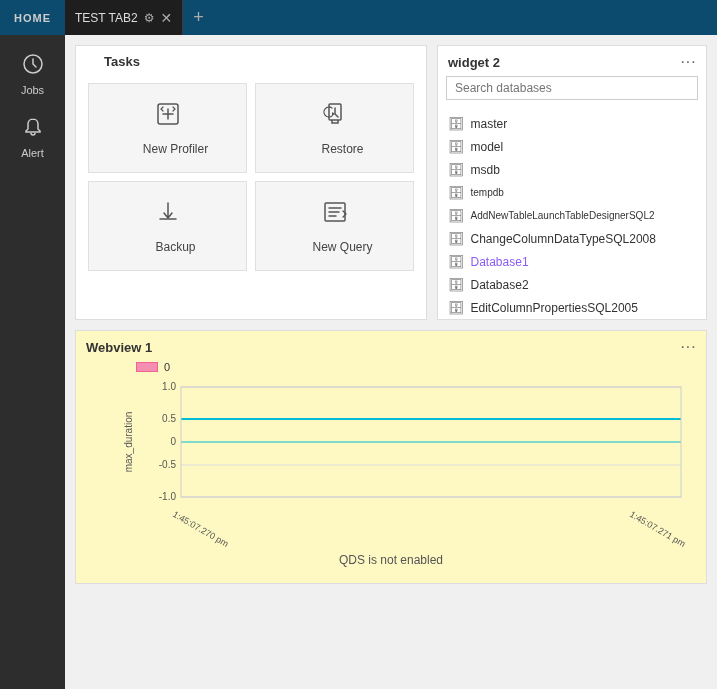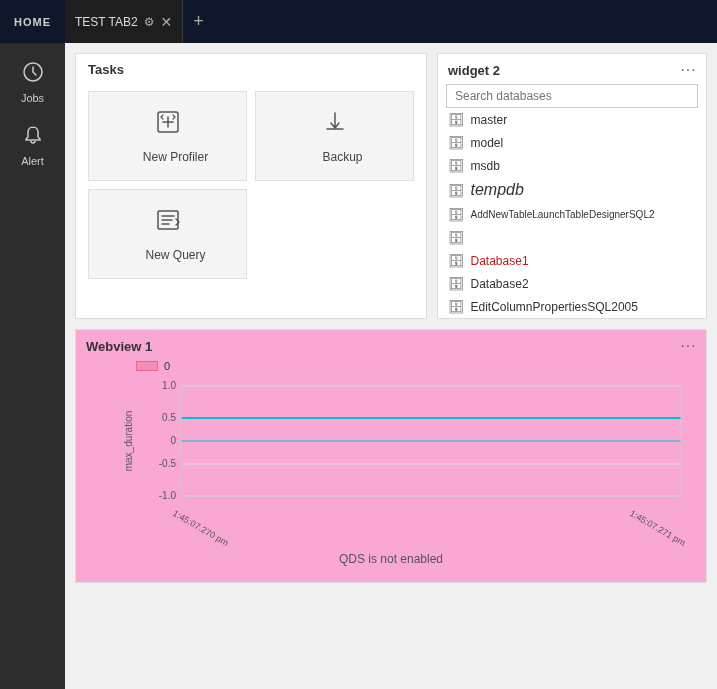--- a/index.html
+++ b/index.html
@@ -11,22 +11,22 @@
       height: 689px;
       overflow: hidden;
       display: flex;
       flex-direction: column;
     }
 
     
     .top-bar {
       display: flex;
       align-items: center;
-      background: #0f172a;
-      height: 43px;
+      background: #0c4a6e;
+      height: 35px;
       flex-shrink: 0;
     }
     .home-btn {
       color: #ccc;
       font-size: 11px;
       font-weight: bold;
       padding: 0 14px;
       height: 100%;
       display: flex;
       align-items: center;
@@ -112,20 +112,21 @@
       border: 1px solid #ddd;
       flex: 1;
       padding: 0;
     }
     .widget-header {
       font-size: 13px;
       font-weight: 600;
       color: #333;
       padding: 8px 12px 6px;
       border-bottom: none;
+      margin-left: 16px;
     }
     .tasks-grid {
       display: grid;
       grid-template-columns: 1fr 1fr;
       gap: 8px;
       padding: 8px 12px 12px;
     }
     .task-item {
       background: #f5f5f5;
       border: 1px solid #e0e0e0;
@@ -161,21 +162,21 @@
       font-weight: 600;
       color: #333;
     }
     .more-btn {
       cursor: pointer;
       color: #666;
       font-size: 16px;
       line-height: 1;
     }
     .search-box {
-      margin: 0 8px 0;
+      margin: 0 8px 12px;
       border: 1px solid #ccc;
       padding: 4px 8px;
       font-size: 12px;
       color: #888;
       outline: none;
       width: calc(100% - 16px);
     }
     .db-list {
       list-style: none;
       overflow-y: auto;
@@ -186,21 +187,21 @@
       align-items: center;
       padding: 4px 10px;
       font-size: 12px;
       color: #333;
       gap: 6px;
       cursor: pointer;
     }
 
     
     .webview-widget {
-      background: #f9a8d4;
+      background: #fef9c3;
       border: 1px solid #ddd;
       padding: 0;
     }
     .webview-header {
       display: flex;
       align-items: center;
       justify-content: space-between;
       padding: 8px 10px 6px;
     }
     .webview-header .w-title {
@@ -305,20 +306,32 @@
             <span class="task-icon">
               <svg width="28" height="28" viewBox="0 0 28 28" fill="none">
                 <rect x="4" y="4" width="20" height="20" rx="2" stroke="#555" stroke-width="1.5"></rect>
                 <path d="M9 14h10M14 9v10" stroke="#555" stroke-width="1.5" stroke-linecap="round"></path>
                 <path d="M19 7l2 2-2 2M9 7L7 9l2 2" stroke="#555" stroke-width="1.2" stroke-linecap="round"></path>
               </svg>
             </span>
             <span class="task-label">New Profiler</span>
           </div>
 
+          <div class="task-item">
+            <span class="task-icon">
+              <svg width="28" height="28" viewBox="0 0 28 28" fill="none">
+                <rect x="8" y="4" width="12" height="16" rx="1" stroke="#555" stroke-width="1.5"></rect>
+                <path d="M11 20v3h6v-3" stroke="#555" stroke-width="1.5"></path>
+                <path d="M14 8v6l3 3" stroke="#555" stroke-width="1.5" stroke-linecap="round"></path>
+                <path d="M11 8a5 5 0 100 8" stroke="#555" stroke-width="1.3" stroke-linecap="round"></path>
+                <path d="M14 14l-3 2V12l3 2z" fill="#555"></path>
+              </svg>
+            </span>
+            <span class="task-label">Restore</span>
+          </div>
 
           <div class="task-item">
             <span class="task-icon">
               <svg width="28" height="28" viewBox="0 0 28 28" fill="none">
                 <path d="M14 5v14M10 15l4 5 4-5" stroke="#555" stroke-width="1.5" stroke-linecap="round" stroke-linejoin="round"></path>
                 <path d="M6 21h16" stroke="#555" stroke-width="1.5" stroke-linecap="round"></path>
               </svg>
             </span>
             <span class="task-label">Backup</span>
           </div>
@@ -351,32 +364,33 @@
             <li>
               <span style="font-size:13px;color:#555;">🗄</span>
               <span style="font-size:12px;color:#333;">model</span>
             </li>
             <li>
               <span style="font-size:13px;color:#555;">🗄</span>
               <span style="font-size:12px;color:#333;">msdb</span>
             </li>
             <li>
               <span style="font-size:13px;color:#555;">🗄</span>
-              <span style="font-size:16px;color:#333;font-style:italic;">tempdb</span>
+              <span style="font-size:10px;color:#333;">tempdb</span>
             </li>
             <li>
               <span style="font-size:13px;color:#555;">🗄</span>
               <span style="font-size:10px;color:#333;">AddNewTableLaunchTableDesignerSQL2</span>
             </li>
             <li>
               <span style="font-size:13px;color:#555;">🗄</span>
-            </li>
-            <li>
-              <span style="font-size:13px;color:#555;">🗄</span>
-              <span style="font-size:12px;color:#b91c1c;">Database1</span>
+              <span style="font-size:12px;color:#333;">ChangeColumnDataTypeSQL2008</span>
+            </li>
+            <li>
+              <span style="font-size:13px;color:#555;">🗄</span>
+              <span style="font-size:12px;color:#8b5cf6;">Database1</span>
             </li>
             <li>
               <span style="font-size:13px;color:#555;">🗄</span>
               <span style="font-size:12px;color:#333;">Database2</span>
             </li>
             <li>
               <span style="font-size:13px;color:#555;">🗄</span>
               <span style="font-size:12px;color:#333;">EditColumnPropertiesSQL2005</span>
             </li>
           </ul>

